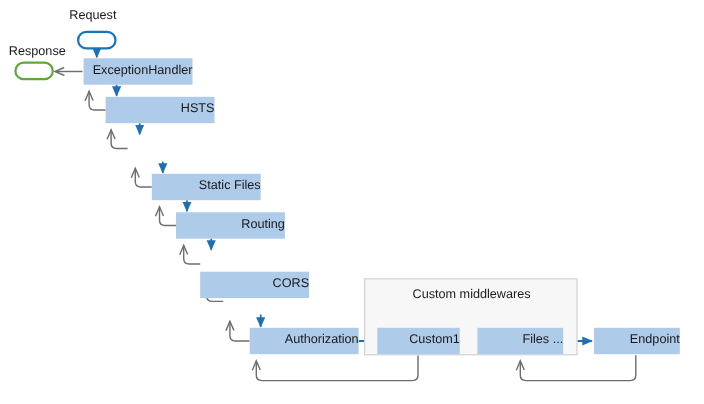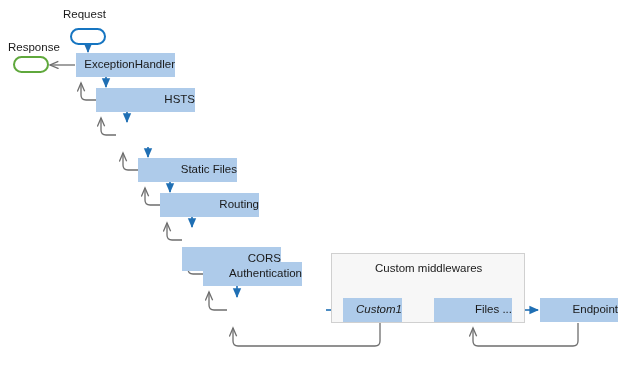--- a/index.html
+++ b/index.html
@@ -143,26 +143,26 @@
   </div>
 
   <div class="mw-box" style="left:160px; top:193px; width:99px; height:24px;">
     <span>Routing</span>
   </div>
 
   <div class="mw-box" style="left:182px; top:228px; width:99px; height:24px;margin-top:19px;">
     <span>CORS</span>
   </div>
 
-  <div class="mw-box" style="left:203px; top:262px; width:99px; height:24px;">
-    <span>Authentication</span>
+
+  <div class="mw-box" style="left:227px; top:298px; width:99px; height:24px;">
+    <span>Authorization</span>
   </div>
 
-
-  <div class="mw-box" style="left:343px; top:298px; width:59px; height:24px;font-style:italic;">
+  <div class="mw-box" style="left:343px; top:298px; width:75px; height:24px;">
     <span>Custom1</span>
   </div>
 
   <div class="mw-box" style="left:434px; top:298px; width:78px; height:24px;">
     <span>Files ...</span>
   </div>
 
   <div class="mw-box" style="left:540px; top:298px; width:78px; height:24px;padding-left:39px;">
     <span>Endpoint</span>
   </div>

